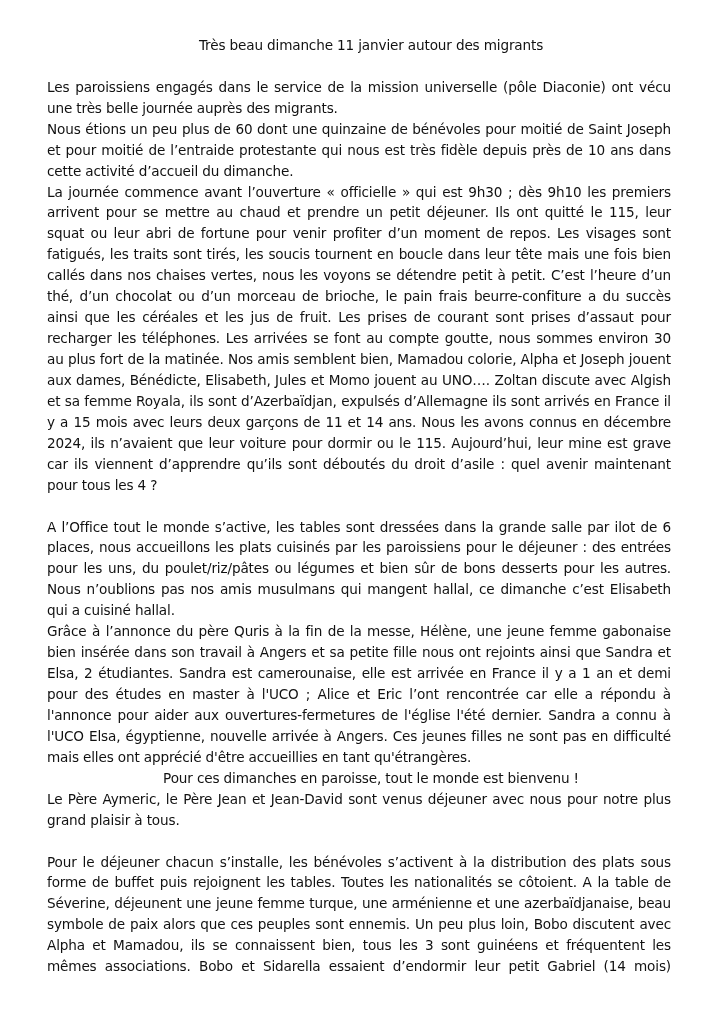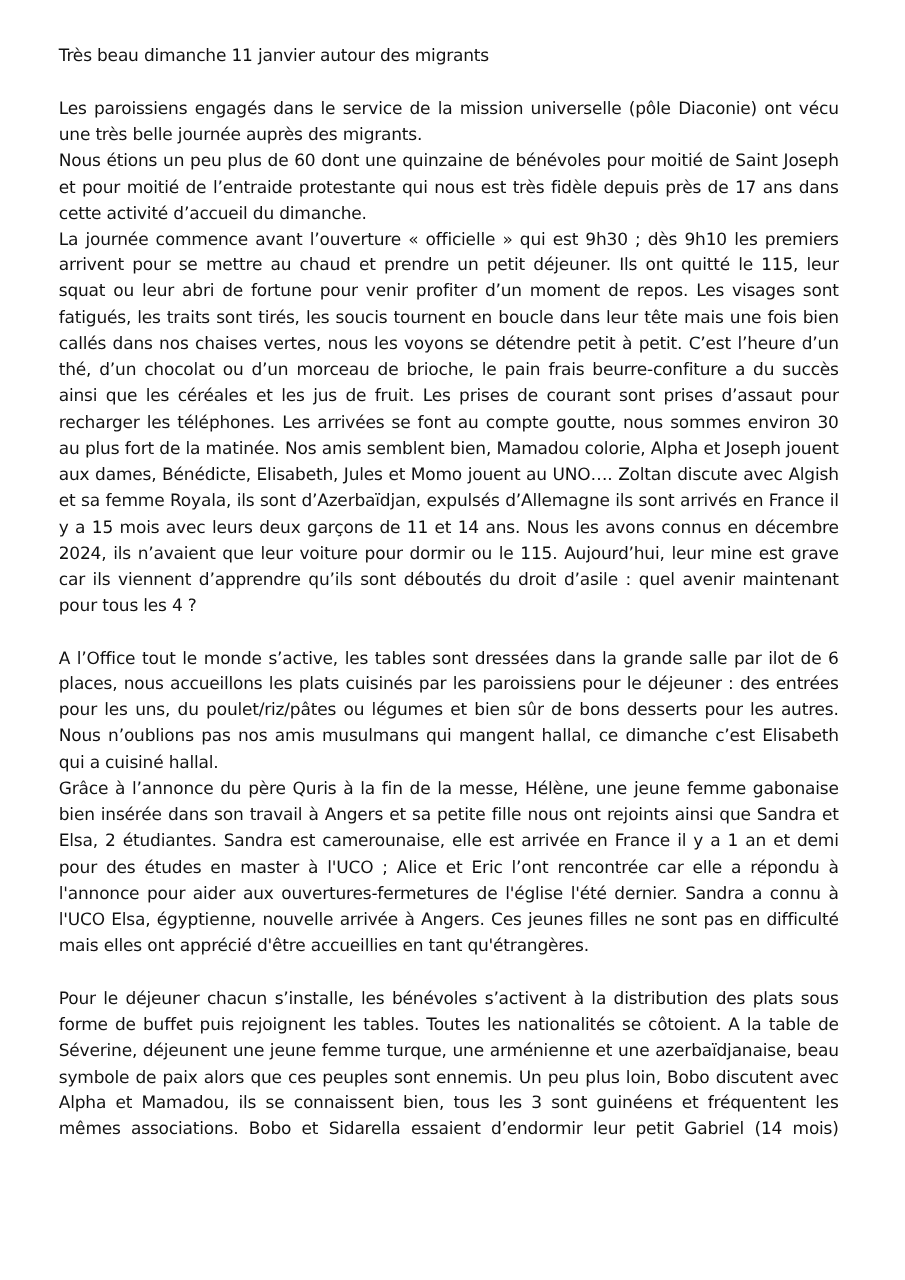--- a/index.html
+++ b/index.html
@@ -10,35 +10,37 @@
     top: 35px;
     width: 624px;
     font-family: "DejaVu Sans", sans-serif;
     font-size: 13.6px;
     line-height: 20.93px;
     color: #111111;
     letter-spacing: -0.15px;
     word-spacing: 0px;
   }
   .page p { margin: 0; text-align: justify; }
-  .page p.left { text-align: left; }
+  .page p.left { text-align: center; margin-left: 24px; }
   .page .gap { height: 20.93px; }
   .page .bold { font-weight: normal; }
   .page p.last-line-justify { text-align-last: justify; }
 </style>
 </head>
 <body>
 
 <div class="page">
   <p class="left">Très beau dimanche 11 janvier autour des migrants</p>
   <div class="gap"></div>
   <p class="bold">Les paroissiens engagés dans le service de la mission universelle (pôle Diaconie) ont vécu une très belle journée auprès des migrants.</p>
 
-  <p>Nous étions un peu plus de 60 dont une quinzaine de bénévoles pour moitié de Saint Joseph et pour moitié de l’entraide protestante qui nous est très fidèle depuis près de 17 ans dans cette activité d’accueil du dimanche.</p>
+  <p>Nous étions un peu plus de 60 dont une quinzaine de bénévoles pour moitié de Saint Joseph et pour moitié de l’entraide protestante qui nous est très fidèle depuis près de 10 ans dans cette activité d’accueil du dimanche.</p>
   <p>La journée commence avant l’ouverture « officielle » qui est 9h30 ; dès 9h10 les premiers arrivent pour se mettre au chaud et prendre un petit déjeuner. Ils ont quitté le 115, leur squat ou leur abri de fortune pour venir profiter d’un moment de repos. Les visages sont fatigués, les traits sont tirés, les soucis tournent en boucle dans leur tête mais une fois bien callés dans nos chaises vertes, nous les voyons se détendre petit à petit. C’est l’heure d’un thé, d’un chocolat ou d’un morceau de brioche, le pain frais beurre-confiture a du succès ainsi que les céréales et les jus de fruit. Les prises de courant sont prises d’assaut pour recharger les téléphones. Les arrivées se font au compte goutte,  nous sommes environ 30 au plus fort de la matinée. Nos amis semblent bien, Mamadou colorie, Alpha et Joseph jouent aux dames, Bénédicte, Elisabeth, Jules et Momo jouent au UNO…. Zoltan discute avec Algish et sa femme Royala, ils sont d’Azerbaïdjan, expulsés d’Allemagne ils sont arrivés en France il y a 15 mois avec leurs deux garçons de 11 et 14 ans. Nous les avons connus en décembre 2024, ils n’avaient que leur voiture pour dormir ou le  115. Aujourd’hui, leur mine est grave car ils viennent d’apprendre qu’ils sont déboutés du droit d’asile : quel avenir maintenant pour tous les 4 ?</p>
   <div class="gap"></div>
 
   <p>A l’Office tout le monde s’active, les tables sont dressées dans la grande salle par ilot de 6 places, nous accueillons les plats cuisinés par les paroissiens pour le déjeuner : des entrées pour les uns, du poulet/riz/pâtes ou légumes et bien sûr de bons desserts pour les autres. Nous n’oublions pas nos amis musulmans qui mangent hallal, ce dimanche c’est Elisabeth qui a cuisiné hallal.</p>
   <p>Grâce à l’annonce du père Quris à la fin de la messe, Hélène, une jeune femme gabonaise bien insérée dans son travail à Angers  et sa petite fille nous ont rejoints ainsi que Sandra et Elsa, 2 étudiantes. Sandra est camerounaise, elle est arrivée en France il y a 1 an et demi pour des études en master à l'UCO ; Alice et Eric l’ont  rencontrée car elle a répondu à l'annonce pour aider aux ouvertures-fermetures de l'église l'été dernier. Sandra a connu à l'UCO Elsa, égyptienne, nouvelle arrivée à Angers. Ces jeunes filles ne sont pas en difficulté mais elles ont apprécié d'être accueillies en tant qu'étrangères.</p>
+  <p class="left">Pour ces dimanches en paroisse, tout le monde est bienvenu !</p>
+  <p>Le Père Aymeric, le Père Jean et Jean-David sont venus déjeuner avec nous pour notre plus grand plaisir à tous.</p>
   <div class="gap"></div>
 
   <p class="last-line-justify">Pour le déjeuner chacun s’installe, les bénévoles s’activent à la distribution des plats sous forme de buffet puis rejoignent les tables. Toutes les nationalités se côtoient. A la table de Séverine, déjeunent une jeune femme turque, une arménienne et une azerbaïdjanaise, beau symbole de paix alors que ces peuples sont ennemis. Un peu plus loin, Bobo discutent avec Alpha et Mamadou, ils se connaissent bien, tous les 3 sont guinéens et fréquentent les mêmes associations. Bobo et Sidarella essaient d’endormir leur petit Gabriel (14 mois)</p>
 </div>
 
 </body></html>

